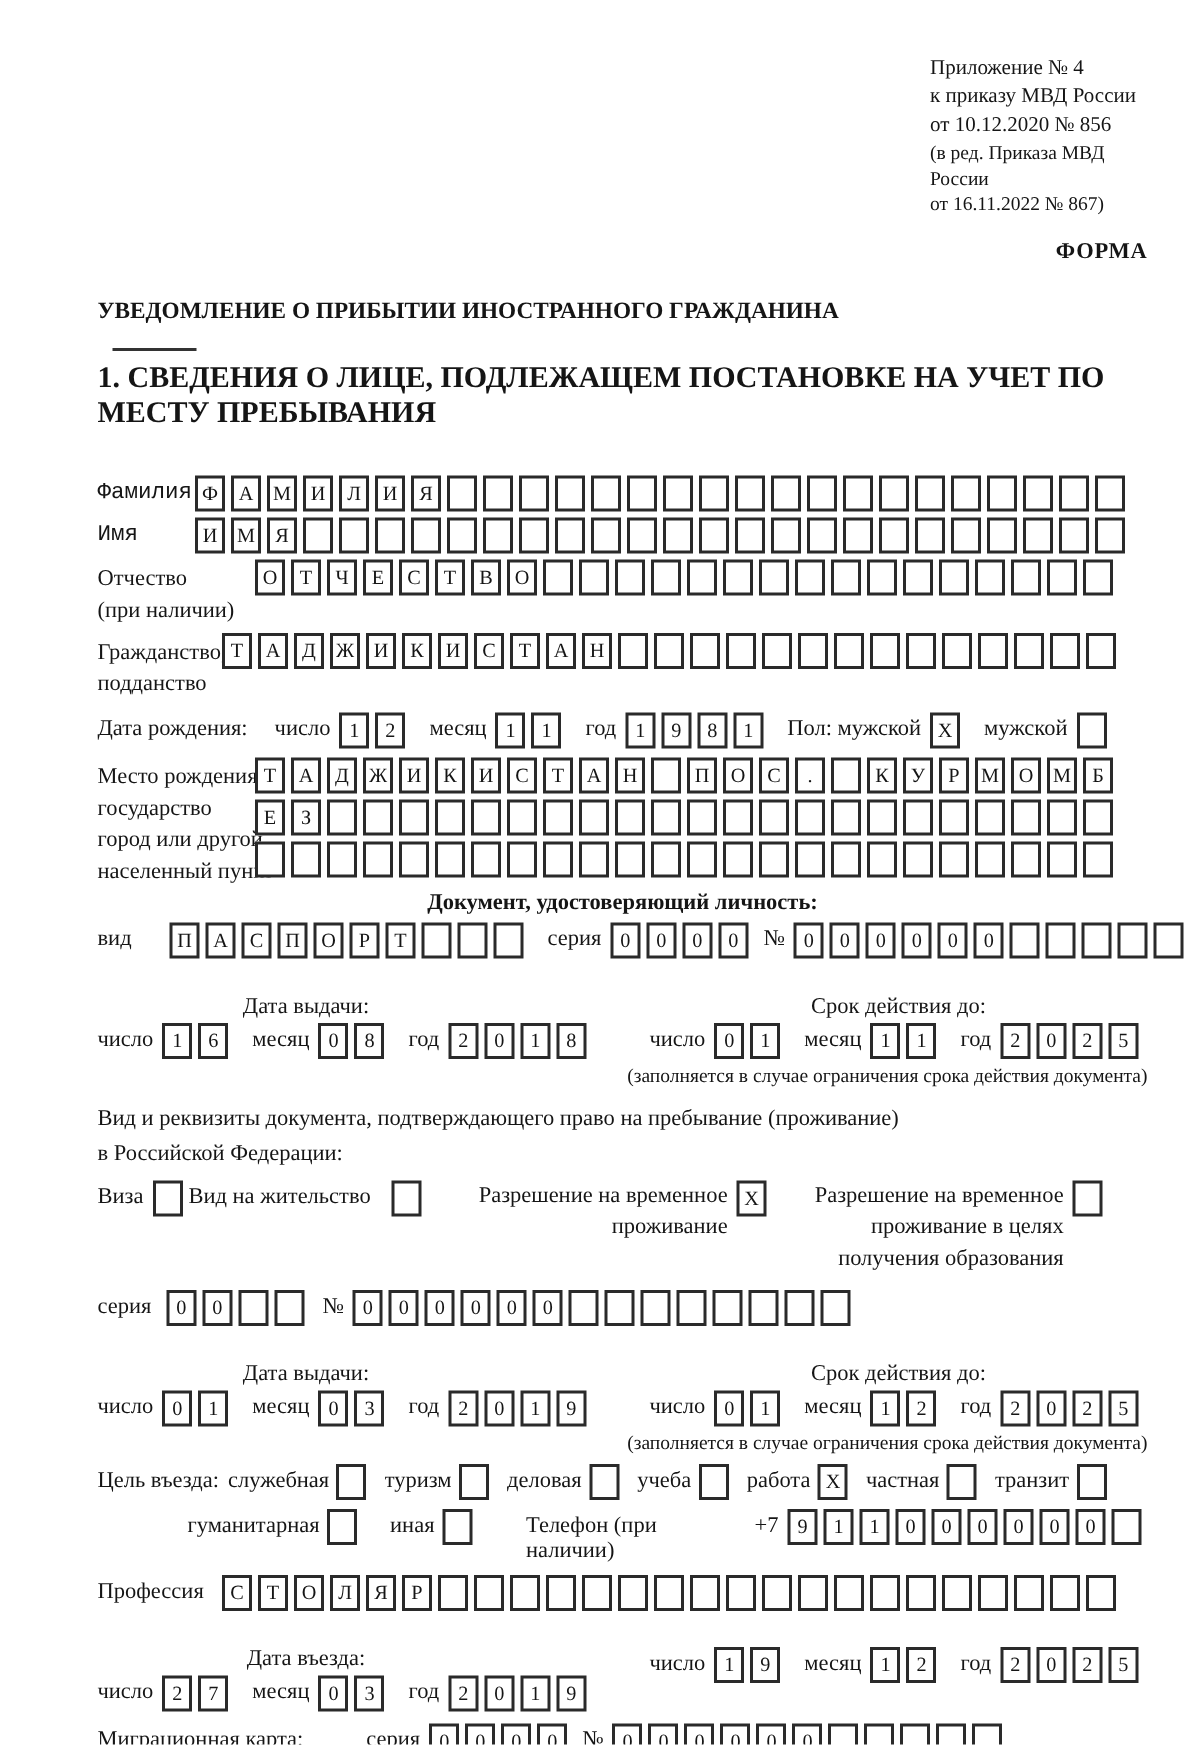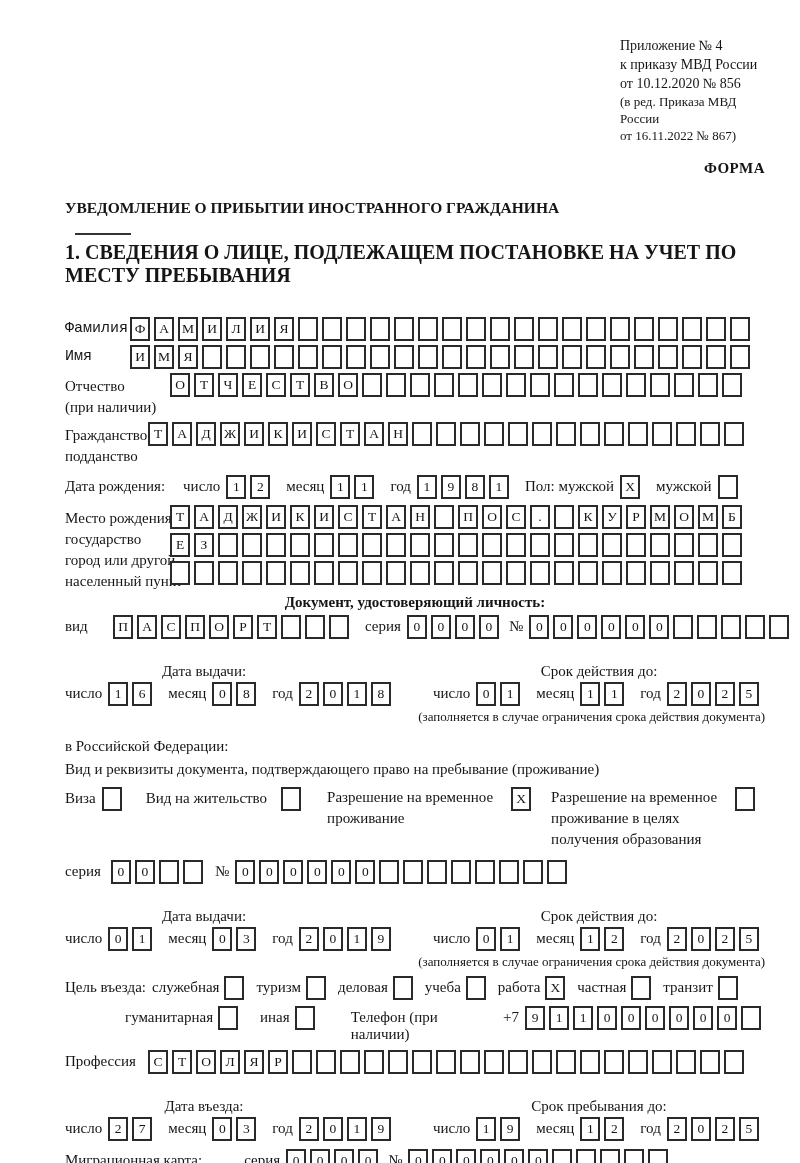--- a/index.html
+++ b/index.html
@@ -52,21 +52,21 @@
   .dline { display:flex; }
   .note { text-align:right; font-size:13px; margin-top:3px; }
 
   .center-bold { text-align:center; font-weight:bold; margin-top:8px; }
 
   .para { margin-top:10px; line-height:23px; }
 
   .opts { display:flex; align-items:flex-start; margin-top:6px; }
   .opt { display:flex; align-items:flex-start; }
   .opt-label { padding-top:3px; }
-  .opt-label.wrap { display:inline-block; text-align:left; line-height:21px; padding-top:0; }
+  .opt-label.wrap { display:inline-block; text-align:right; line-height:21px; padding-top:0; }
   .opts .boxes { margin-left:6px; }
 
   .purpose-row { display:flex; align-items:flex-start; margin-top:6px; }
   .purpose-row .opt { margin-right:8px; }
   .purpose-row .opt .boxes { margin-left:5px; }
 </style>
 </head>
 <body>
 
 <div class="page">
@@ -419,32 +419,32 @@
             <span class="box">0</span>
             <span class="box">2</span>
             <span class="box">5</span>
           </span>
       </div>
     </div>
   </div>
   <div class="note">(заполняется в случае ограничения срока действия документа)</div>
 
   <div class="para">
+    <div>Вид и реквизиты документа, подтверждающего право на пребывание (проживание)</div>
     <div>в Российской Федерации:</div>
-    <div>Вид и реквизиты документа, подтверждающего право на пребывание (проживание)</div>
   </div>
 
   <div class="opts">
     <span class="opt">
       <span class="opt-label">Виза</span>
       <span class="boxes">
           <span class="box"></span>
         </span>
     </span>
-    <span class="opt" style="margin-left:20px;">
+    <span class="opt" style="">
       <span class="opt-label">Вид на жительство</span>
       <span class="boxes" style="margin-left:14px;">
           <span class="box"></span>
         </span>
     </span>
     <span class="opt" style="margin-left:22px;">
       <span class="opt-label wrap" style="width:178px;">
         <span>Разрешение на временное</span><br>
         <span>проживание</span>
       </span>
@@ -662,21 +662,20 @@
         <span class="dlab">год</span>
         <span class="boxes">
             <span class="box">2</span>
             <span class="box">0</span>
             <span class="box">1</span>
             <span class="box">9</span>
           </span>
       </div>
     </div>
     <div class="dcol2">
-      <div class="dhead">Срок пребывания до:</div>
       <div class="dline">
         <span class="dlab first">число</span>
         <span class="boxes">
             <span class="box">1</span>
             <span class="box">9</span>
           </span>
         <span class="dlab">месяц</span>
         <span class="boxes">
             <span class="box">1</span>
             <span class="box">2</span>

